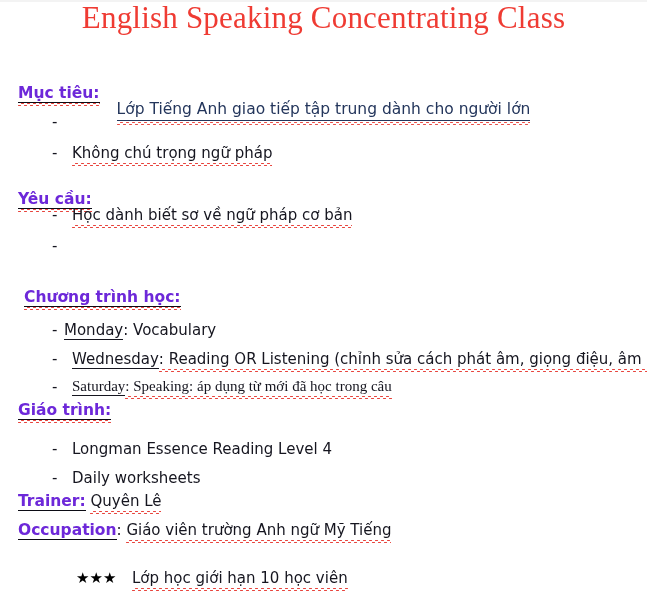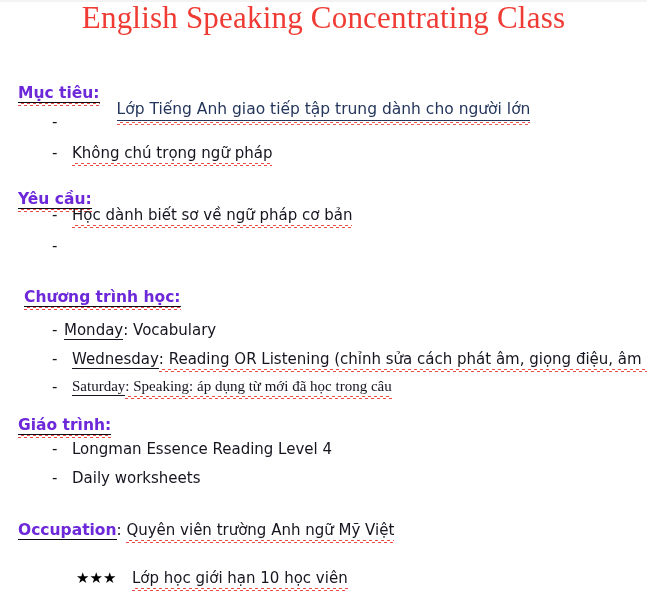--- a/index.html
+++ b/index.html
@@ -180,35 +180,38 @@
   <div class="dash" style="left:52px; top:350px;">-</div>
   <div class="line item" style="left:72px; top:350px;">
     <span class="inline-u">Wednesday</span><span class="sq">: Reading OR Listening (chỉnh sửa cách phát âm, giọng điệu, âm nhấn)</span>
   </div>
 
   <div class="dash" style="left:52px; top:378px;">-</div>
   <div class="line item" style="left:72px; top:378px;font-family:Liberation Serif, serif;">
     <span class="inline-u">Saturday</span><span class="sq">: Speaking: áp dụng từ mới đã học trong câu</span>
   </div>
 
-  <div class="line heading" style="left:18px; top:401px;margin-top:15px;">
+  <div class="line heading" style="left:18px; top:401px;">
     <span class="hu sq">Giáo trình:</span>
   </div>
   <div class="dash" style="left:52px; top:440px;">-</div>
   <div class="line item" style="left:72px; top:440px;">
     <span>Longman Essence Reading Level 4</span>
   </div>
   <div class="dash" style="left:52px; top:469px;">-</div>
   <div class="line item" style="left:72px; top:469px;">
     <span>Daily worksheets</span>
   </div>
 
+  <div class="line item" style="left:18px; top:492px;">
+    <span class="heading" style="position:relative;"><span class="hu">Trainer:</span></span><span>&nbsp;</span><span class="sq">Quyên Lê</span>
+  </div>
 
   <div class="line item" style="left:18px; top:521px;">
-    <span class="heading" style="position:relative;"><span class="hu">Occupation</span></span><span>: </span><span class="sq">Quyên viên trường Anh ngữ Mỹ Việt</span>
+    <span class="heading" style="position:relative;"><span class="hu">Occupation</span></span><span>: </span><span class="sq">Giáo viên trường Anh ngữ Mỹ Tiếng</span>
   </div>
 
   <div class="stars" style="left:76px; top:569px;">★★★</div>
   <div class="line item" style="left:132px; top:569px;">
     <span class="sq">Lớp học giới hạn 10 học viên</span>
   </div>
 
 </div>
 
 </body></html>

